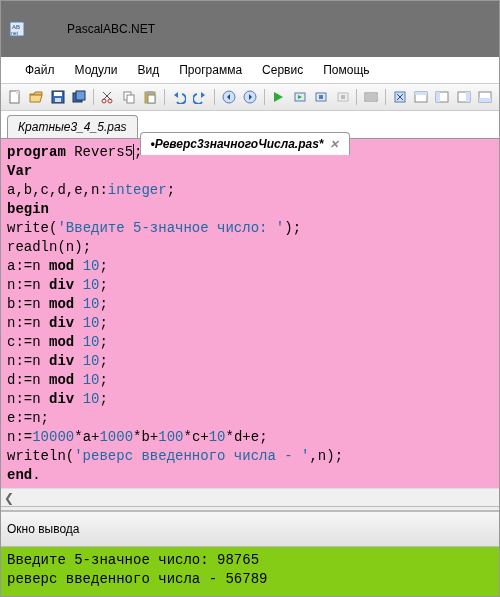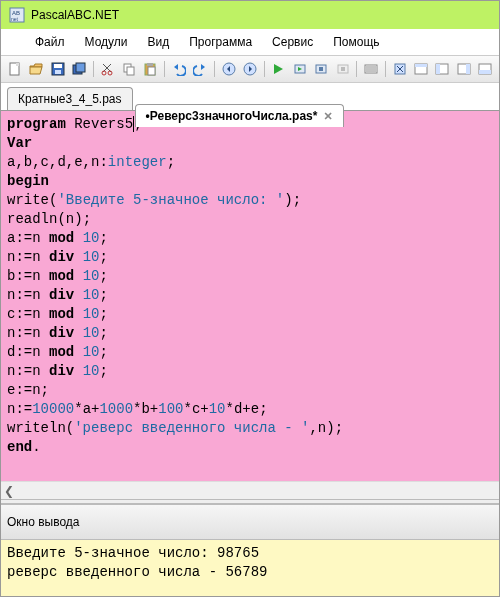--- a/index.html
+++ b/index.html
@@ -1,41 +1,41 @@
 <!DOCTYPE html>
 <html><head>
 <meta charset="utf-8">
 <style>
   * { margin: 0; padding: 0; box-sizing: border-box; }
   body { font-family: "Segoe UI", Tahoma, sans-serif; font-size: 12px; background: #fff; width: 500px; height: 597px; overflow: hidden; display: flex; flex-direction: column; border: 1px solid #999; }
-  .titlebar { display: flex; align-items: center; padding: 6px 8px; background: #bef264; }
+  .titlebar { display: flex; align-items: center; padding: 20px 8px; background: #737373; gap: 36px; }
   .logo { width: 16px; height: 16px; margin-right: 6px; display: inline-flex; }
   .logo svg { width: 16px; height: 16px; }
   .title { font-size: 12px; color: #000; }
-  .menubar { display: flex; gap: 0; padding: 2px 24px; background: #fff; }
+  .menubar { display: flex; gap: 0; padding: 2px 14px; background: #fff; }
   .menu-item { padding: 4px 10px; cursor: default; }
   .toolbar { display: flex; align-items: center; gap: 2px; padding: 3px 4px; background: linear-gradient(#fafafa,#e6e6e6); border-top: 1px solid #ccc; border-bottom: 1px solid #ccc; }
   .tb-btn { width: 20px; height: 20px; display: flex; align-items: center; justify-content: center; cursor: pointer; border: 1px solid transparent; }
   .tb-sep { width: 1px; height: 16px; background: #bbb; margin: 0 2px; }
   .tabbar { display: flex; align-items: flex-end; padding: 4px 6px 0 6px; border-bottom: 1px solid #999; background: #fff; }
-  .tab { display: flex; align-items: center; padding: 4px 10px; font-size: 12px; border: 1px solid #999; border-bottom: none; margin-right: 2px; border-radius: 4px 4px 0 0; background: #f2f2f2; cursor: pointer; }
+  .tab { display: flex; align-items: center; padding: 4px 10px; font-size: 12px; border: 1px solid #999; border-bottom: none; margin-right: 2px; border-radius: 4px 4px 0 0; background: #f2f2f2; cursor: pointer; font-style: italic; }
   .tab.active { background: #fff; font-weight: bold; position: relative; top: 17px; }
   .tab-close { margin-left: 6px; color: #888; font-size: 11px; }
   .editor { flex: 1; overflow: auto; padding: 4px 6px; font-family: Consolas, "Courier New", monospace; font-size: 14px; line-height: 19px; white-space: pre; background: #f9a8d4; }
   .kw { color: #000; font-weight: bold; }
   .ident { color: #000; }
   .type { color: #1e6aa3; }
   .str { color: #1e6aa3; }
   .num { color: #1e6aa3; }
   .cursor { border-left: 1px solid #000; }
   .sep-h { height: 5px; background: #eee; border-top: 1px solid #bbb; border-bottom: 1px solid #bbb; cursor: ns-resize; }
   .scroll-left { height: 18px; background: #f0f0f0; border-top: 1px solid #ddd; display: flex; align-items: center; }
   .scroll-arrow { width: 16px; height: 16px; display: flex; align-items: center; justify-content: center; color: #666; cursor: pointer; }
   .output-header { padding: 10px 6px; background: linear-gradient(#f6f6f6,#e2e2e2); border-top: 1px solid #bbb; border-bottom: 1px solid #bbb; font-size: 12px; }
-  .output { padding: 4px 6px; font-family: Consolas, "Courier New", monospace; font-size: 14px; line-height: 19px; white-space: pre; height: 56px; background: #fef9c3; }
+  .output { padding: 4px 6px; font-family: Consolas, "Courier New", monospace; font-size: 14px; line-height: 19px; white-space: pre; height: 49px; background: #84cc16; }
 </style>
 </head>
 <body>
 
 <div class="titlebar">
   <span class="logo">
     <svg viewBox="0 0 16 16">
         <rect x="1" y="1" width="14" height="14" fill="#dfe8f4" stroke="#5a7da8"></rect>
         <text x="3" y="8" font-size="6" fill="#2a4b7c" font-family="sans-serif">AB</text>
         <text x="2" y="14" font-size="5" fill="#2a4b7c" font-family="sans-serif">net</text>

